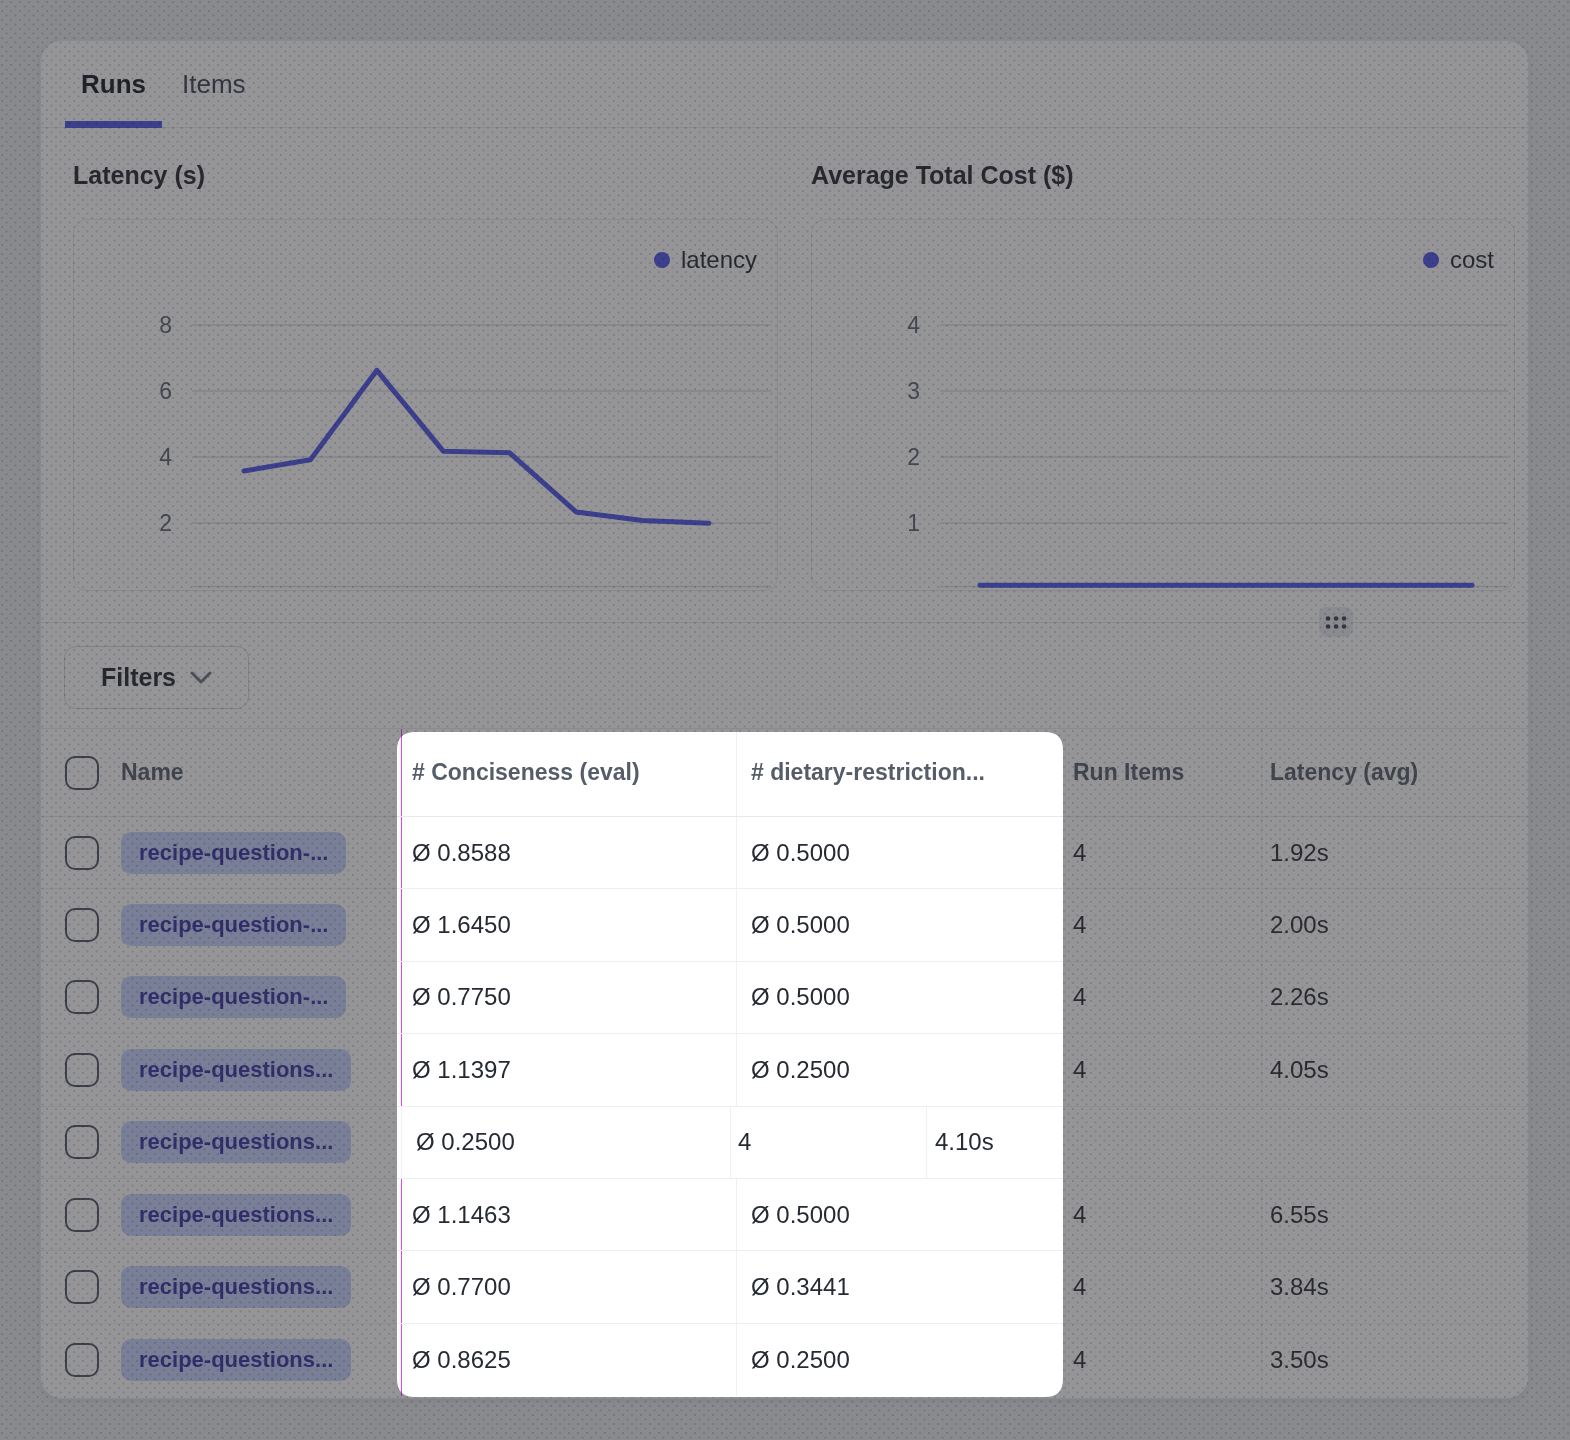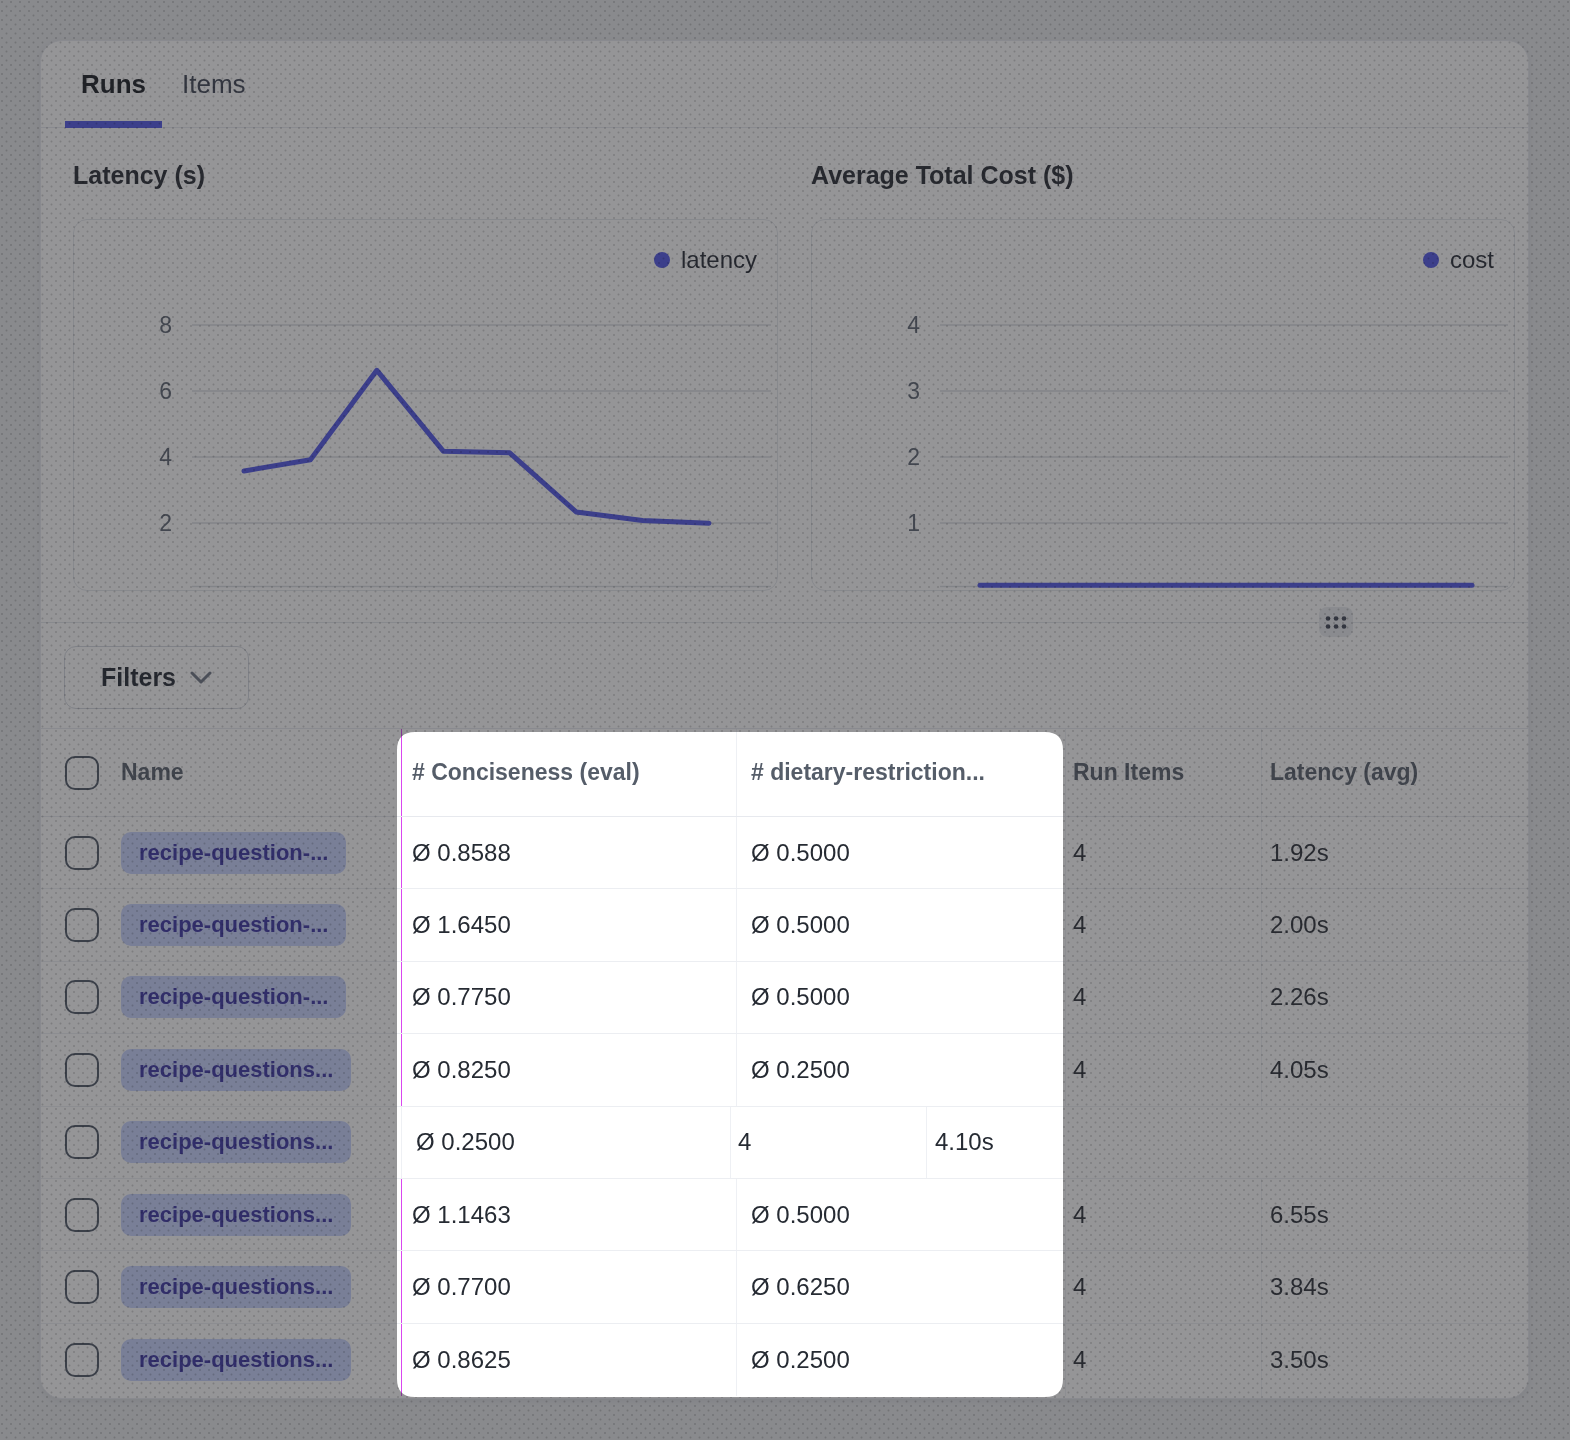--- a/index.html
+++ b/index.html
@@ -221,21 +221,21 @@
             <div class="c c4">4</div>
             <div class="c c5">2.26s</div>
           </div>
           <div class="trow">
             <div class="c c0">
               <span class="checkbox"></span>
             </div>
             <div class="c c1">
               <span class="badge">recipe-questions...</span>
             </div>
-            <div class="c c2">Ø 0.8250</div>
+            <div class="c c2">Ø 1.1397</div>
             <div class="c c3">Ø 0.2500</div>
             <div class="c c4">4</div>
             <div class="c c5">4.05s</div>
           </div>
           <div class="trow">
             <div class="c c0">
               <span class="checkbox"></span>
             </div>
             <div class="c c1">
               <span class="badge">recipe-questions...</span>
@@ -257,21 +257,21 @@
             <div class="c c5">6.55s</div>
           </div>
           <div class="trow">
             <div class="c c0">
               <span class="checkbox"></span>
             </div>
             <div class="c c1">
               <span class="badge">recipe-questions...</span>
             </div>
             <div class="c c2">Ø 0.7700</div>
-            <div class="c c3">Ø 0.6250</div>
+            <div class="c c3">Ø 0.3441</div>
             <div class="c c4">4</div>
             <div class="c c5">3.84s</div>
           </div>
           <div class="trow">
             <div class="c c0">
               <span class="checkbox"></span>
             </div>
             <div class="c c1">
               <span class="badge">recipe-questions...</span>
             </div>

